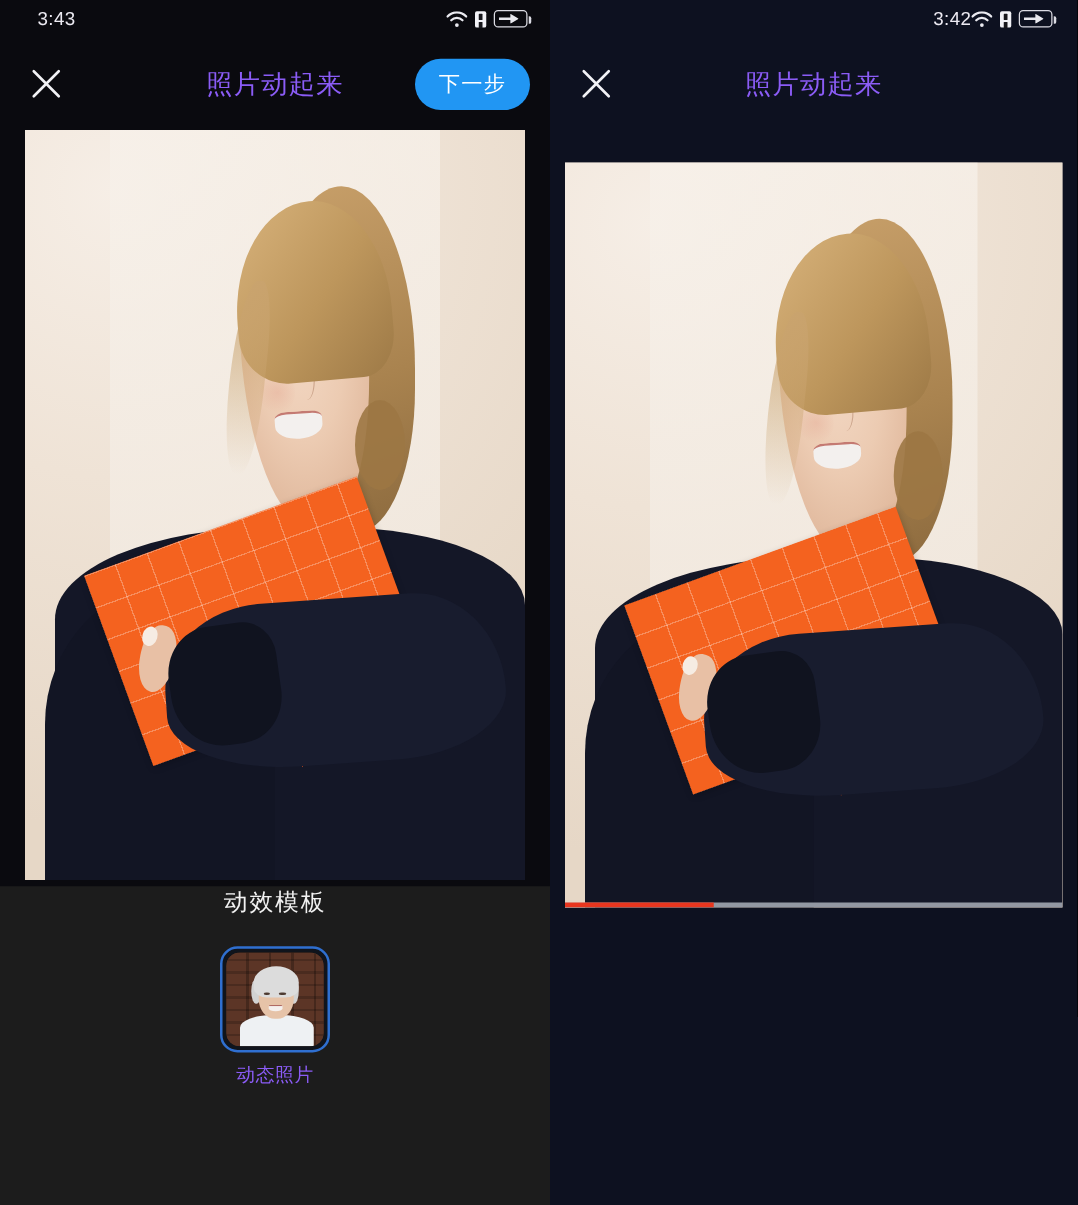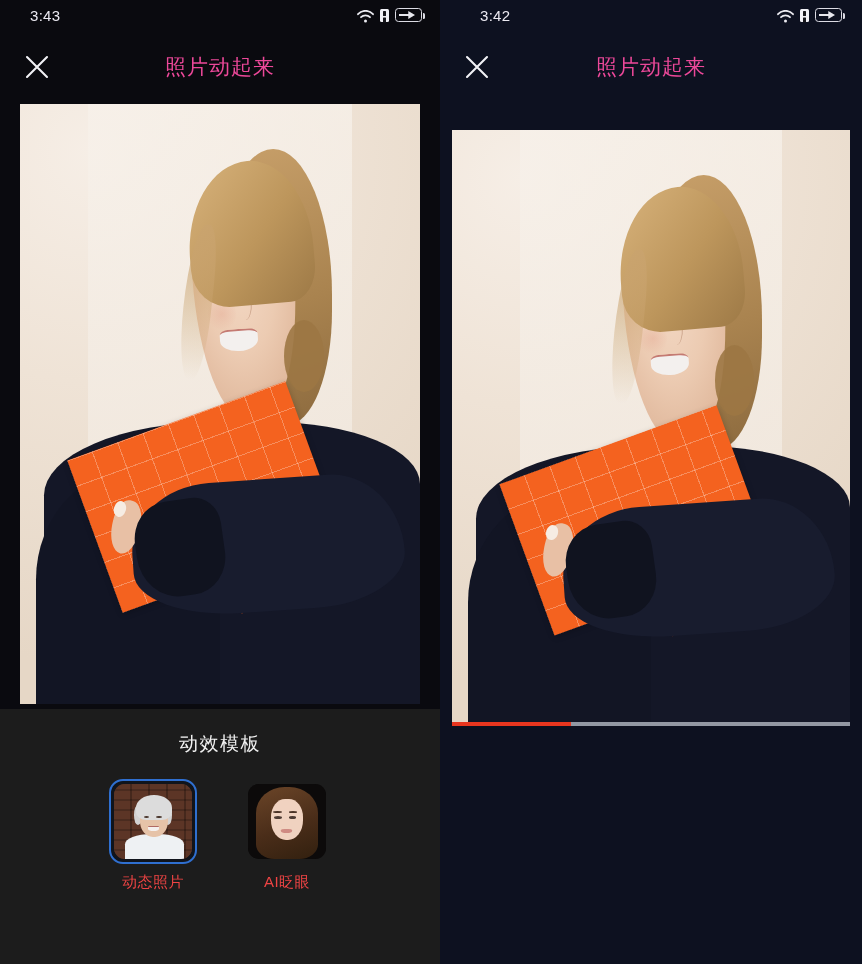--- a/index.html
+++ b/index.html
@@ -27,21 +27,21 @@
 
   
   .statusbar {
     height: 30px; flex: 0 0 30px;
     display: flex; align-items: center;
     justify-content: space-between;
     padding: 0 18px 0 30px;
     color: #e9e9ef;
     font-size: 15px; letter-spacing: .3px;
   }
-  .screen-right .statusbar { padding-left: 40px; padding-right: 20px; }
+  .screen-right .statusbar { padding-left: 40px; padding-right: 20px; justify-content: flex-end; }
   .status-time { font-size: 15px; color: #eceaf2; font-weight: 400; }
   .status-icons { display: flex; align-items: center; gap: 6px; }
 
   .ic-wifi { width: 17px; height: 13px; position: relative; display:block; }
   .ic-alert {
     width: 9px; height: 13px; background: #f2f2f7;
     border-radius: 1.5px; position: relative; display:block;
   }
   .ic-alert::after {
     content: ""; position: absolute; left: 3.2px; top: 2px;
@@ -69,21 +69,21 @@
     padding: 0 16px;
   }
   .nav-close {
     width: 42px; height: 42px; flex: 0 0 42px;
     display: flex; align-items: center; justify-content: center;
     cursor: pointer;
   }
   .nav-close svg { display: block; }
   .nav-title {
     position: absolute; left: 0; right: 0; text-align: center;
-    color: #ec4899; font-size: 21px; letter-spacing: 1px;
+    color: #8b5cf6; font-size: 21px; letter-spacing: 1px;
     pointer-events: none;
   }
   .screen-right .nav-title { font-size: 21px; }
   .nav-next {
     margin-left: auto; position: relative; z-index: 3;
     background: #2196f3; color: #fff;
     font-size: 17px; letter-spacing: 1px;
     padding: 9px 19px; border-radius: 22px; border: none;
     cursor: pointer; font-family: inherit;
   }
@@ -236,21 +236,20 @@
   }
   .p-nail {
     position: absolute; left: 23.5%; top: 66.2%; width: 3%; height: 2.6%;
     background: #f6ece3; border-radius: 50%;
     transform: rotate(16deg);
   }
 
   
   .template-panel {
     flex: 1 1 auto; background: #1c1c1c;
-    padding-top: 22px;
   }
   .template-title {
     text-align: center; color: #f1f1f1;
     font-size: 19px; letter-spacing: 1.5px; margin-bottom: 22px;
   }
   .template-row {
     display: flex; justify-content: center; gap: 46px;
   }
   .template-item {
     width: 88px; display: flex; flex-direction: column;
@@ -262,21 +261,21 @@
     border: 2px solid transparent;
   }
   .template-item.selected .thumb-wrap {
     border-color: #2f6fd0; background: #10141c;
   }
   .thumb {
     width: 100%; height: 100%; border-radius: 11px; overflow: hidden;
     position: relative; background: #111;
   }
   .template-label {
-    margin-top: 9px; color: #ef4444; font-size: 15px; letter-spacing: .5px;
+    margin-top: 9px; color: #8b5cf6; font-size: 15px; letter-spacing: .5px;
     white-space: nowrap;
   }
 
   
   .t1-bg { position:absolute; inset:0;
     background:
       repeating-linear-gradient(0deg, #5c3526 0 8px, #4a2b1f 8px 10px),
       #57321f;
   }
   .t1-bg::after{content:"";position:absolute;inset:0;
@@ -349,20 +348,21 @@
       </span>
     </div>
 
     <div class="navbar">
       <div class="nav-close">
         <svg width="26" height="26" viewBox="0 0 26 26">
           <path d="M3 3 L23 23 M23 3 L3 23" stroke="#f2f2f6" stroke-width="2.1" stroke-linecap="round"></path>
         </svg>
       </div>
       <div class="nav-title">照片动起来</div>
+      <button class="nav-next">下一步</button>
     </div>
 
     <div class="stage-left">
       <div class="photo-frame-left">
         <div class="portrait">
           <div class="p-bg"></div>
           <div class="p-bg-panel"></div>
           <div class="p-hairback"></div>
           <div class="p-neck"></div>
           <div class="p-body"></div>
@@ -403,35 +403,20 @@
                 <div class="t1-hair"></div>
               <div class="t1-eyeL"></div>
                 <div class="t1-eyeR"></div>
                 <div class="t1-mouth"></div>
             </div>
           </div>
           <div class="template-label">动态照片</div>
         </div>
 
 
-        <div class="template-item">
-          <div class="thumb-wrap">
-            <div class="thumb">
-              <div class="t3-bg"></div>
-                <div class="t3-hair"></div>
-                <div class="t3-face"></div>
-              <div class="t3-browL"></div>
-                <div class="t3-browR"></div>
-              <div class="t3-eyeL"></div>
-                <div class="t3-eyeR"></div>
-                <div class="t3-mouth"></div>
-            </div>
-          </div>
-          <div class="template-label">AI眨眼</div>
-        </div>
 
       </div>
     </div>
   </div>
 
   <div class="screen-right">
 
     <div class="statusbar">
       <span class="status-time">3:42</span>
       <span class="status-icons">

